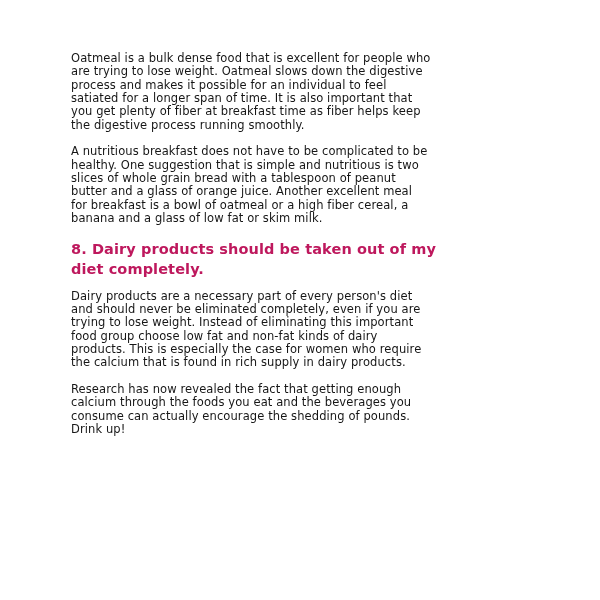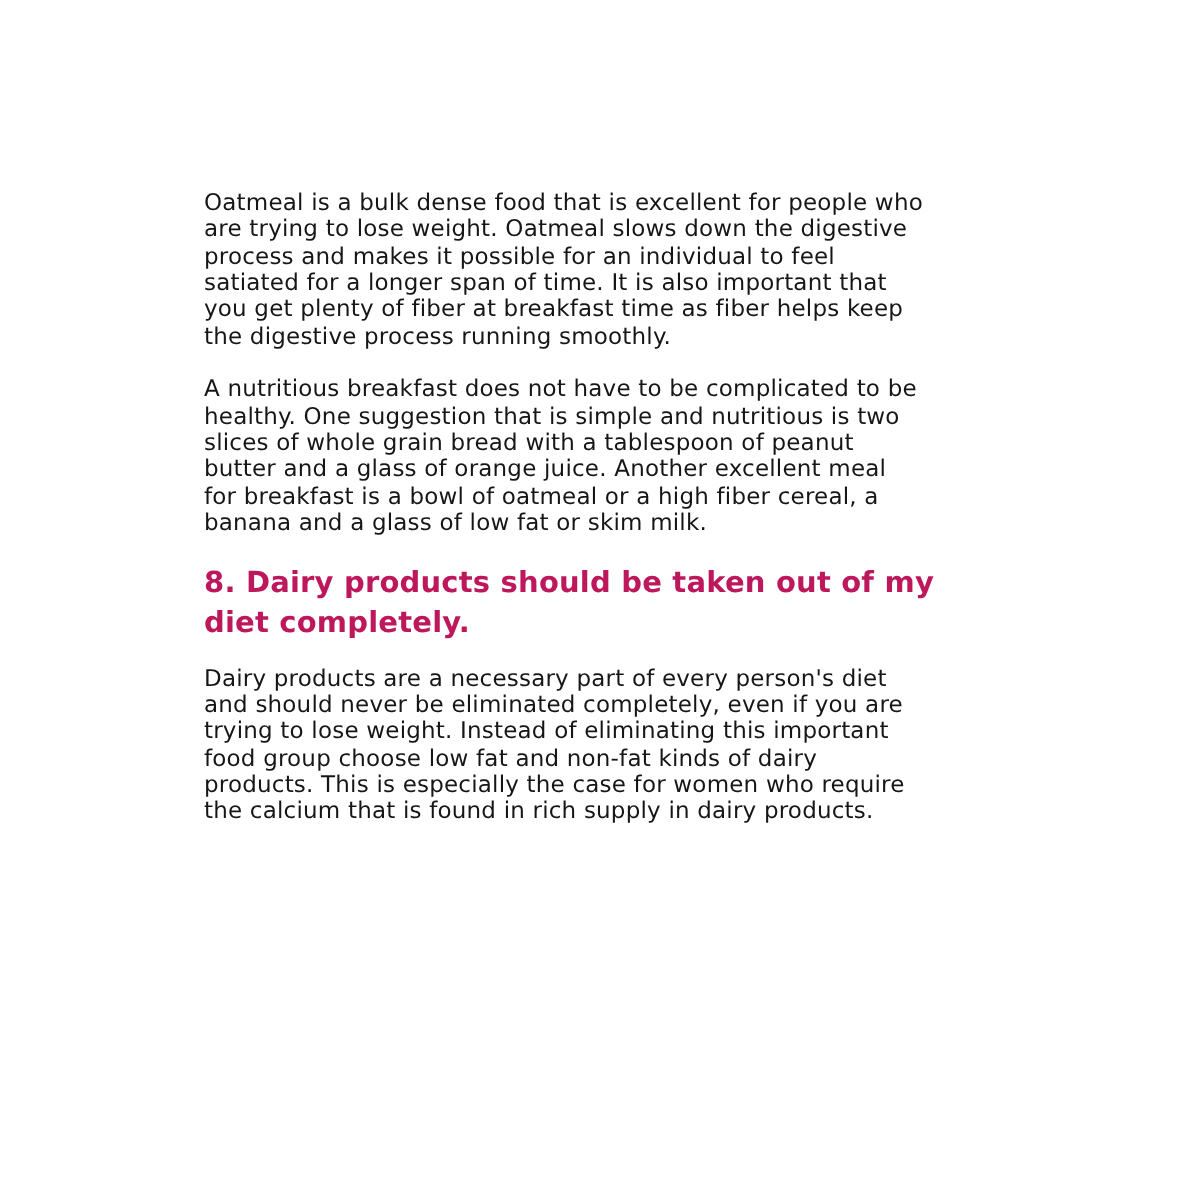--- a/index.html
+++ b/index.html
@@ -15,24 +15,23 @@
   }
   .page {
     position: relative;
     width: 600px;
     height: 600px;
     background: #ffffff;
     overflow: hidden;
   }
   .content {
     position: absolute;
-    left: 102px;
+    left: 71px;
     top: 52px;
     width: 452px;
-    margin-top: 43px;
   }
   .body-para {
     margin: 0 0 13.4px 0;
     font-size: 11.5px;
     line-height: 13.33px;
     white-space: pre-line;
     letter-spacing: 0.1px;
   }
   .heading {
     margin: 4px 0 11px 0;
@@ -62,14 +61,18 @@
 for breakfast is a bowl of oatmeal or a high fiber cereal, a
 banana and a glass of low fat or skim milk.</p>
     <h2 class="heading">8. Dairy products should be taken out of my
 diet completely.</h2>
     <p class="body-para">Dairy products are a necessary part of every person's diet
 and should never be eliminated completely, even if you are
 trying to lose weight. Instead of eliminating this important
 food group choose low fat and non-fat kinds of dairy
 products. This is especially the case for women who require
 the calcium that is found in rich supply in dairy products.</p>
+    <p class="body-para">Research has now revealed the fact that getting enough
+calcium through the foods you eat and the beverages you
+consume can actually encourage the shedding of pounds.
+Drink up!</p>
   </div>
 </div>
 
 </body></html>

